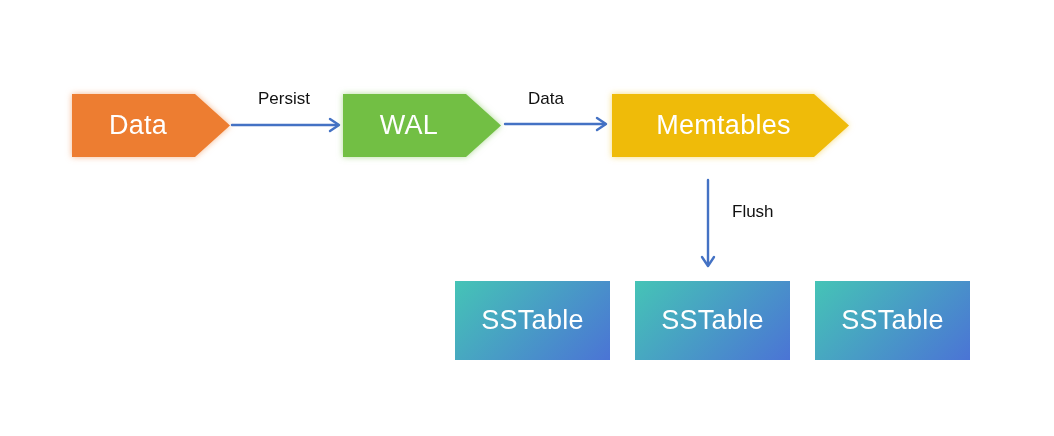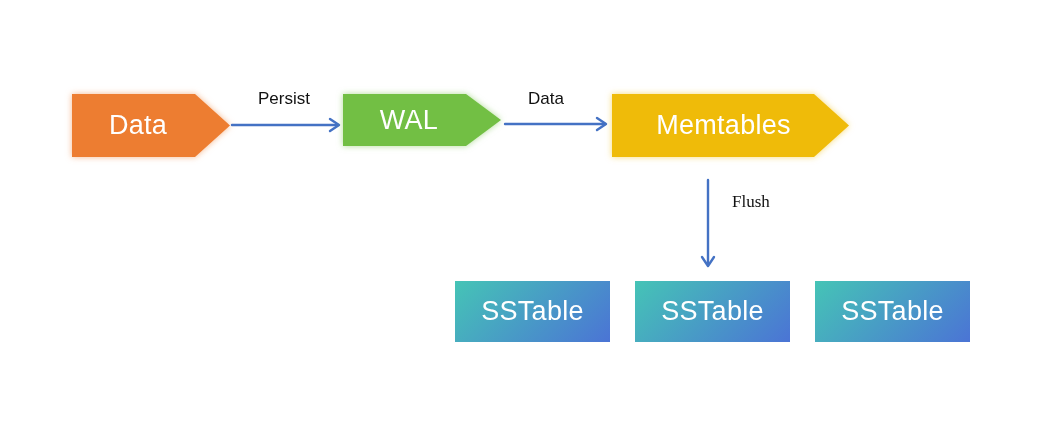--- a/index.html
+++ b/index.html
@@ -37,21 +37,21 @@
   }
   .edge-label {
     position: absolute;
     color: var(--label_text, #111);
     font-size: 17px;
     text-align: center;
     white-space: nowrap;
   }
   .sstable {
     position: absolute;
-    top: 281px; width: 155px; height: 61px;
+    top: 281px; width: 155px; height: 79px;
     display: flex; align-items: center; justify-content: center;
     background: linear-gradient(135deg, var(--teal) 0%, var(--blue) 100%);
   }
   .sstable .node-label { font-size: 27px; }
 </style>
 </head>
 <body>
 
 <div class="canvas">
 
@@ -60,21 +60,21 @@
       <span class="node-label">Data</span>
     </div>
   </div>
 
   <div class="edge-label" style="left:225px; top:89px; width:118px;">Persist</div>
   <svg class="edge" style="left:231px; top:116px;" width="112" height="18">
     <line x1="1" y1="9" x2="107" y2="9"></line>
     <polyline points="99,3 108,9 99,15"></polyline>
   </svg>
 
-  <div class="node-wrap glow-green" style="left:343px; top:94px; width:158px; height:52px;">
+  <div class="node-wrap glow-green" style="left:343px; top:94px; width:158px; height:63px;">
     <div class="pentagon pent-green">
       <span class="node-label">WAL</span>
     </div>
   </div>
 
   <div class="edge-label" style="left:487px; top:89px; width:118px;">Data</div>
   <svg class="edge" style="left:504px; top:115px;" width="106" height="18">
     <line x1="1" y1="9" x2="101" y2="9"></line>
     <polyline points="93,3 102,9 93,15"></polyline>
   </svg>
@@ -82,21 +82,21 @@
   <div class="node-wrap glow-gold" style="left:612px; top:94px; width:237px; height:63px;">
     <div class="pentagon pent-gold">
       <span class="node-label">Memtables</span>
     </div>
   </div>
 
   <svg class="edge" style="left:698px; top:179px;" width="20" height="90">
     <line x1="10" y1="1" x2="10" y2="85"></line>
     <polyline points="4,78 10,87 16,78"></polyline>
   </svg>
-  <div class="edge-label" style="left:732px; top:192px;font-family:Liberation Serif, serif;">Flush</div>
+  <div class="edge-label" style="left:732px; top:202px;">Flush</div>
 
   <div class="sstable" style="left:455px;">
     <span class="node-label">SSTable</span>
   </div>
   <div class="sstable" style="left:635px;">
     <span class="node-label">SSTable</span>
   </div>
   <div class="sstable" style="left:815px;">
     <span class="node-label">SSTable</span>
   </div>

